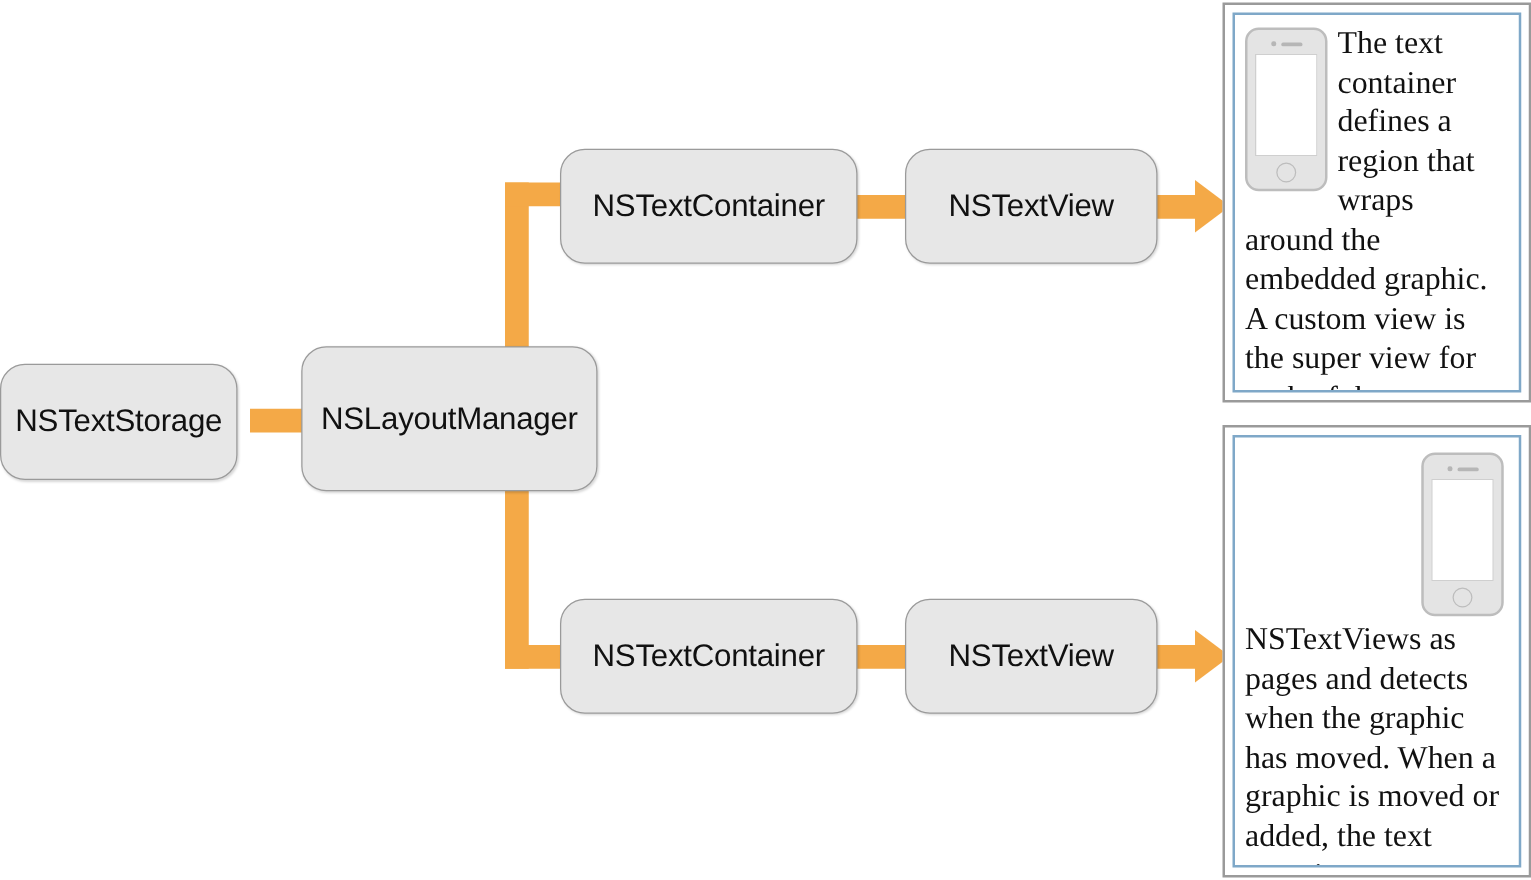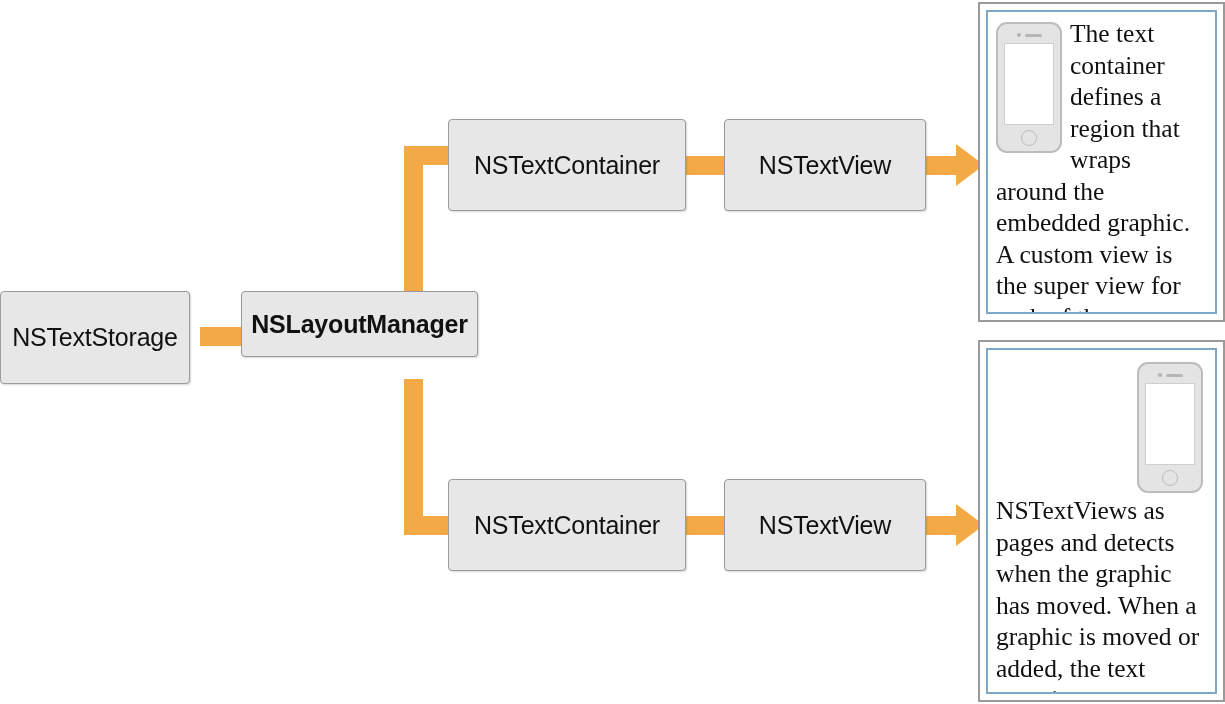--- a/index.html
+++ b/index.html
@@ -42,21 +42,21 @@
     border-top: 21px solid transparent;
     border-bottom: 21px solid transparent;
     border-left: 28px solid #F4A947;
   }
 
   
   .node {
     position: absolute;
     background: #E7E7E7;
     border: 1px solid #9a9a9a;
-    border-radius: 4px;
+    border-radius: 20px;
     display: flex;
     align-items: center;
     justify-content: center;
     box-sizing: border-box;
     z-index: 3;
     box-shadow: 1px 1px 2px rgba(0,0,0,0.16);
   }
   .node-label {
     font-family: "Liberation Sans", sans-serif;
     font-size: 25px;
@@ -178,21 +178,21 @@
     <div class="arrow-head" style="left:956px; top:144px;"></div>
 
     <div class="connector" style="left:920px; top:516px; width:38px; height:19px;"></div>
     <div class="arrow-head" style="left:956px; top:504px;"></div>
   </div>
 
   <div class="node" style="left:0px; top:291px; width:190px; height:93px;">
     <span class="node-label">NSTextStorage</span>
   </div>
 
-  <div class="node" style="left:241px; top:291px; width:237px; height:66px;font-weight:bold;">
+  <div class="node" style="left:241px; top:277px; width:237px; height:116px;">
     <span class="node-label">NSLayoutManager</span>
   </div>
 
   <div class="node" style="left:448px; top:119px; width:238px; height:92px;">
     <span class="node-label">NSTextContainer</span>
   </div>
 
   <div class="node" style="left:724px; top:119px; width:202px; height:92px;">
     <span class="node-label">NSTextView</span>
   </div>

